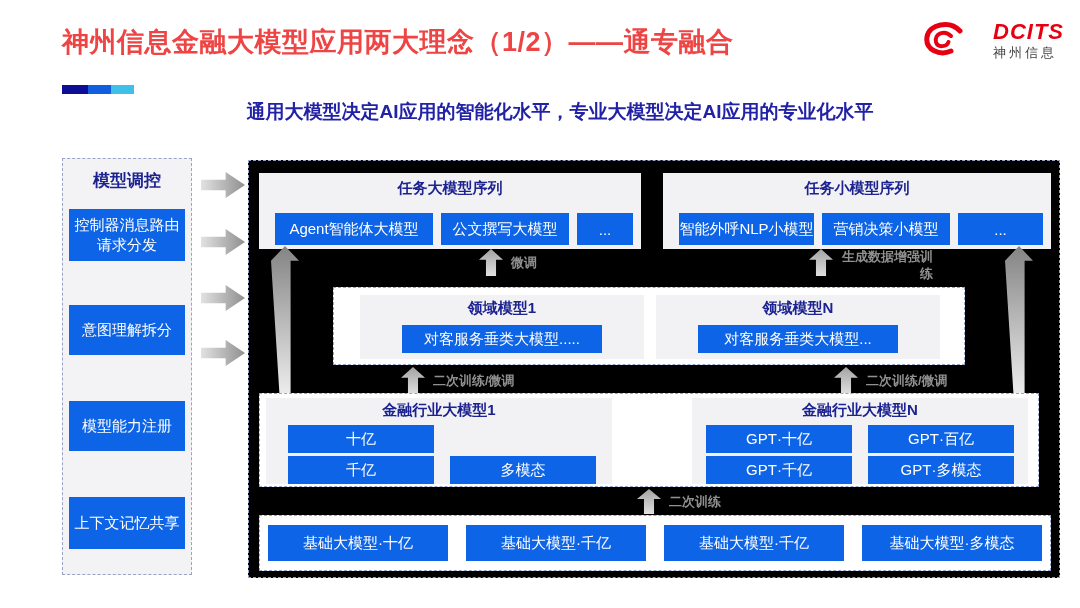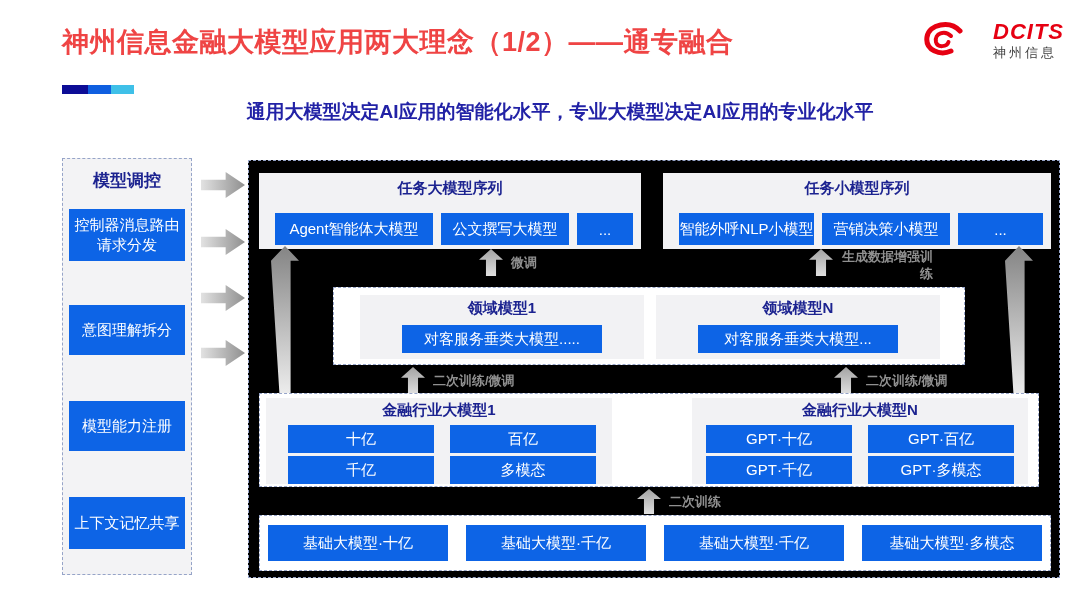--- a/index.html
+++ b/index.html
@@ -132,21 +132,20 @@
 
     <div class="arrow-up" style="left:152px;top:206px;"></div>
     <div class="arrow-label" style="left:184px;top:212px;">二次训练/微调</div>
     <div class="arrow-up" style="left:585px;top:206px;"></div>
     <div class="arrow-label" style="left:617px;top:212px;">二次训练/微调</div>
 
     <div class="dashed-box" style="left:10px;top:232px;width:780px;height:94px;">
       <div class="panel" style="left:6px;top:4px;width:346px;height:86px;">
         <div class="panel-title" style="top:3px">金融行业大模型1</div>
         <div class="btn grid-btn" style="left:22px;top:27px;">十亿</div>
-        <div class="btn grid-btn" style="left:184px;top:27px;">百亿</div>
         <div class="btn grid-btn" style="left:22px;top:58px;">千亿</div>
         <div class="btn grid-btn" style="left:184px;top:58px;">多模态</div>
       </div>
       <div class="panel" style="left:432px;top:4px;width:336px;height:86px;">
         <div class="panel-title" style="top:3px">金融行业大模型N</div>
         <div class="btn grid-btn" style="left:14px;top:27px;">GPT·十亿</div>
         <div class="btn grid-btn" style="left:176px;top:27px;">GPT·百亿</div>
         <div class="btn grid-btn" style="left:14px;top:58px;">GPT·千亿</div>
         <div class="btn grid-btn" style="left:176px;top:58px;">GPT·多模态</div>
       </div>

